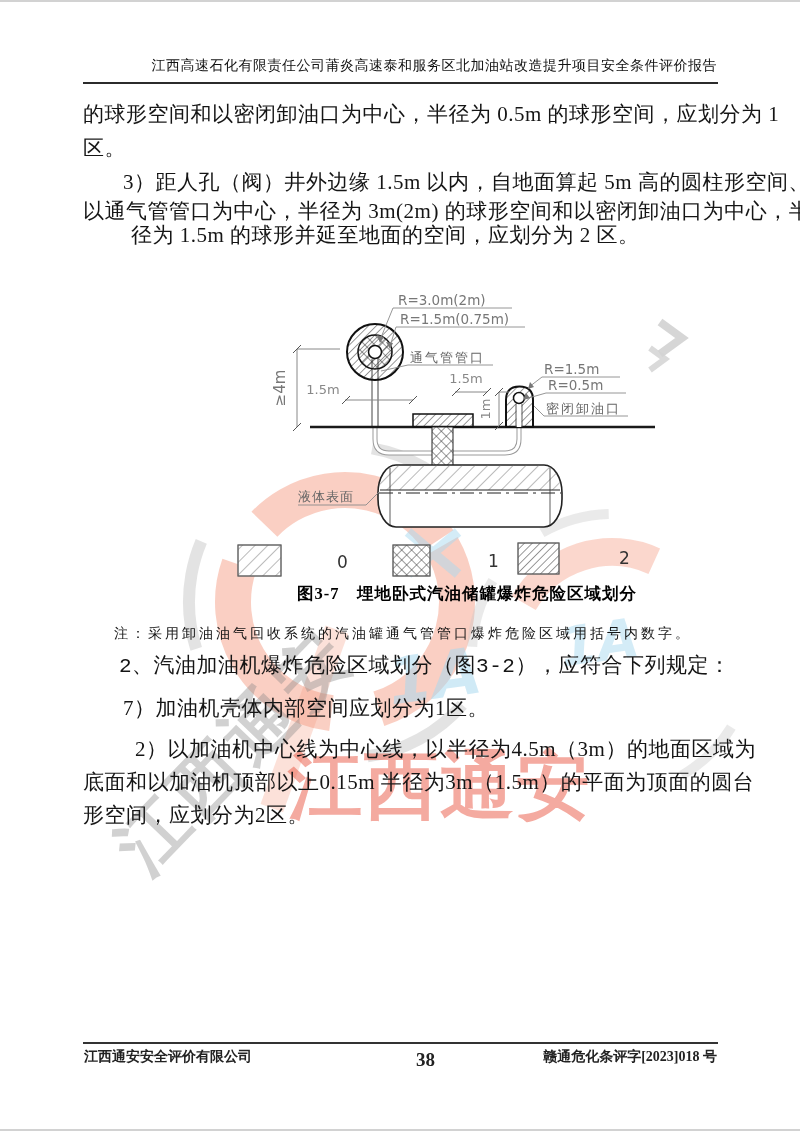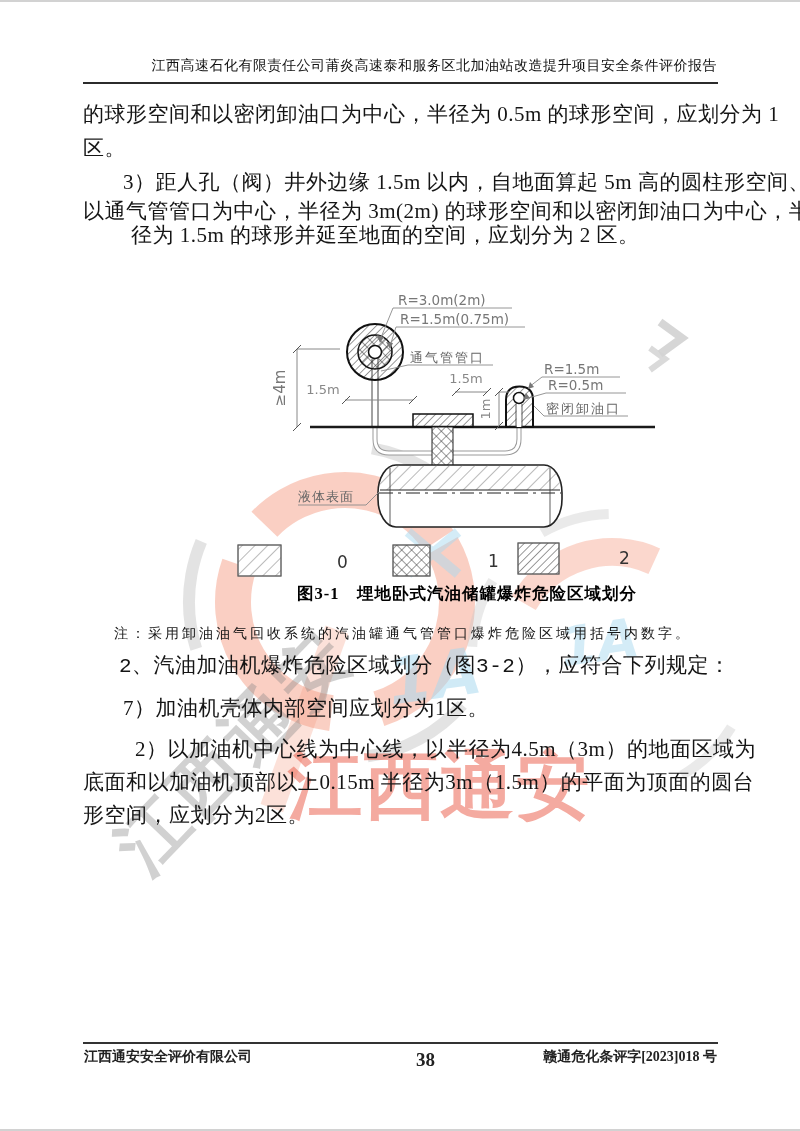--- a/index.html
+++ b/index.html
@@ -184,21 +184,21 @@
       <rect x="313" y="258" width="37" height="31" fill="#fff" stroke="#666" stroke-width="1"></rect>
       <rect x="313" y="258" width="37" height="31" fill="url(#h1)" stroke="#666" stroke-width="1"></rect>
       <rect x="438" y="256" width="41" height="31" fill="#fff" stroke="#666" stroke-width="1"></rect>
       <rect x="438" y="256" width="41" height="31" fill="url(#h2)" stroke="#666" stroke-width="1"></rect>
       <text x="257" y="281" font-size="17" fill="#333">0</text>
       <text x="408" y="280" font-size="17" fill="#333">1</text>
       <text x="539" y="277" font-size="17" fill="#333">2</text>
     </g>
   </svg>
 
-  <div class="abs cap z1" style="left:297px;top:581px;">图3-1　埋地卧式汽油储罐爆炸危险区域划分</div>
+  <div class="abs cap z1" style="left:297px;top:581px;">图3-7　埋地卧式汽油储罐爆炸危险区域划分</div>
   <div class="abs noteln z1" style="left:114px;top:623px;text-align:right;">注：采用卸油油气回收系统的汽油罐通气管管口爆炸危险区域用括号内数字。</div>
   <div class="abs bodyln z1" style="left:119px;top:654px;font-family:Liberation Mono, monospace;">2、汽油加油机爆炸危险区域划分（图3-2），应符合下列规定：</div>
   <div class="abs bodyln z1" style="left:123px;top:696px;">7）加油机壳体内部空间应划分为1区。</div>
   <div class="abs bodyln z1" style="left:123px;top:737px;margin-left:12px;">2）以加油机中心线为中心线，以半径为4.5m（3m）的地面区域为</div>
   <div class="abs bodyln z1" style="left:83px;top:770px;">底面和以加油机顶部以上0.15m 半径为3m（1.5m）的平面为顶面的圆台</div>
   <div class="abs bodyln z1" style="left:83px;top:803px;">形空间，应划分为2区。</div>
 
   <div class="rule z1" style="left:83px;top:1040px;width:635px;height:1.5px;background:#333;"></div>
   <div class="abs ftr z1" style="left:84px;top:1046px;">江西通安安全评价有限公司</div>
   <div class="abs ftr z1" style="left:416px;top:1047px;font-size:19px;">38</div>

